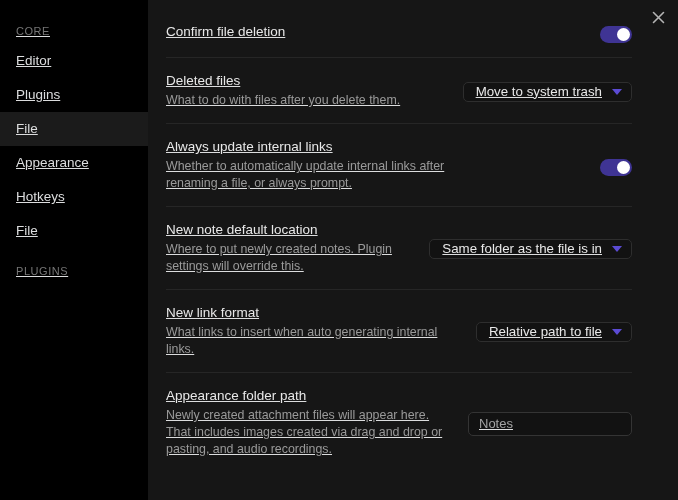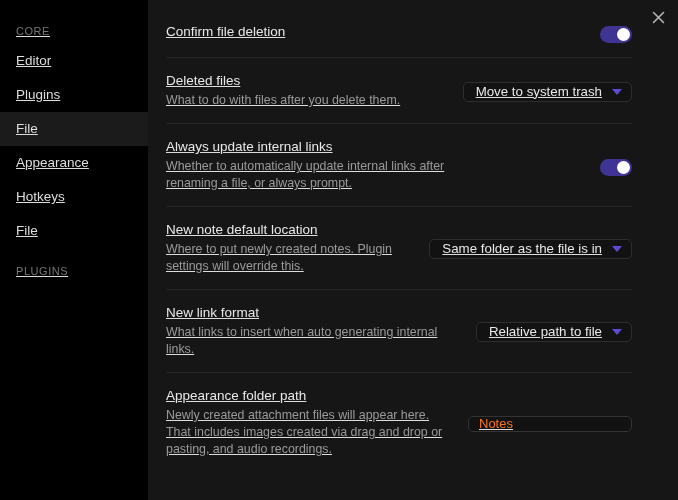--- a/index.html
+++ b/index.html
@@ -175,27 +175,27 @@
     border-right: 5px solid transparent;
     border-top: 6px solid #5b4bd4;
     flex: 0 0 auto;
   }
 
   
   .text-input {
     background: #121212;
     border: 1px solid #343434;
     border-radius: 5px;
-    height: 16px;
+    height: 24px;
     width: 164px;
     display: flex;
     align-items: center;
     padding: 0 10px;
     font-size: 13px;
-    color: #f97316;
+    color: #a3a3a3;
     cursor: text;
     outline: none;
     font-family: "Liberation Sans", sans-serif;
   }
 </style>
 </head>
 <body>
 
 <div class="modal">
 

